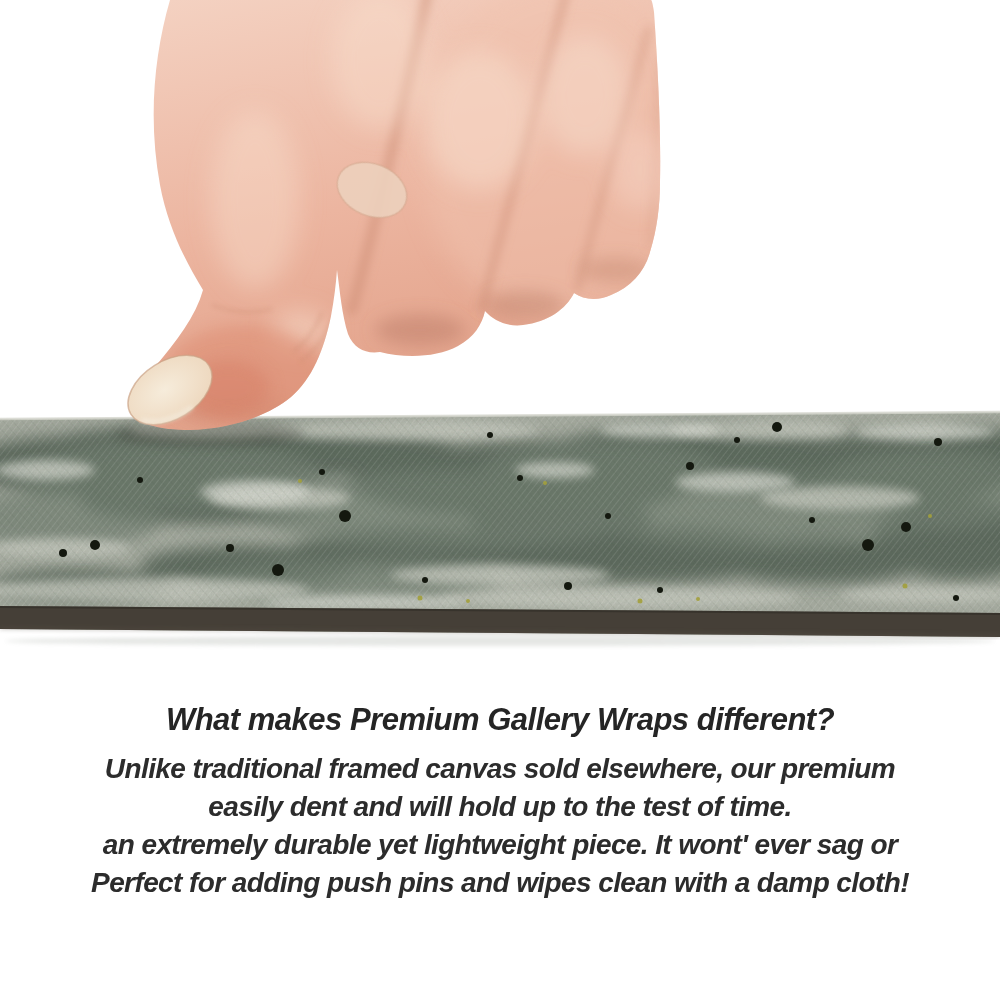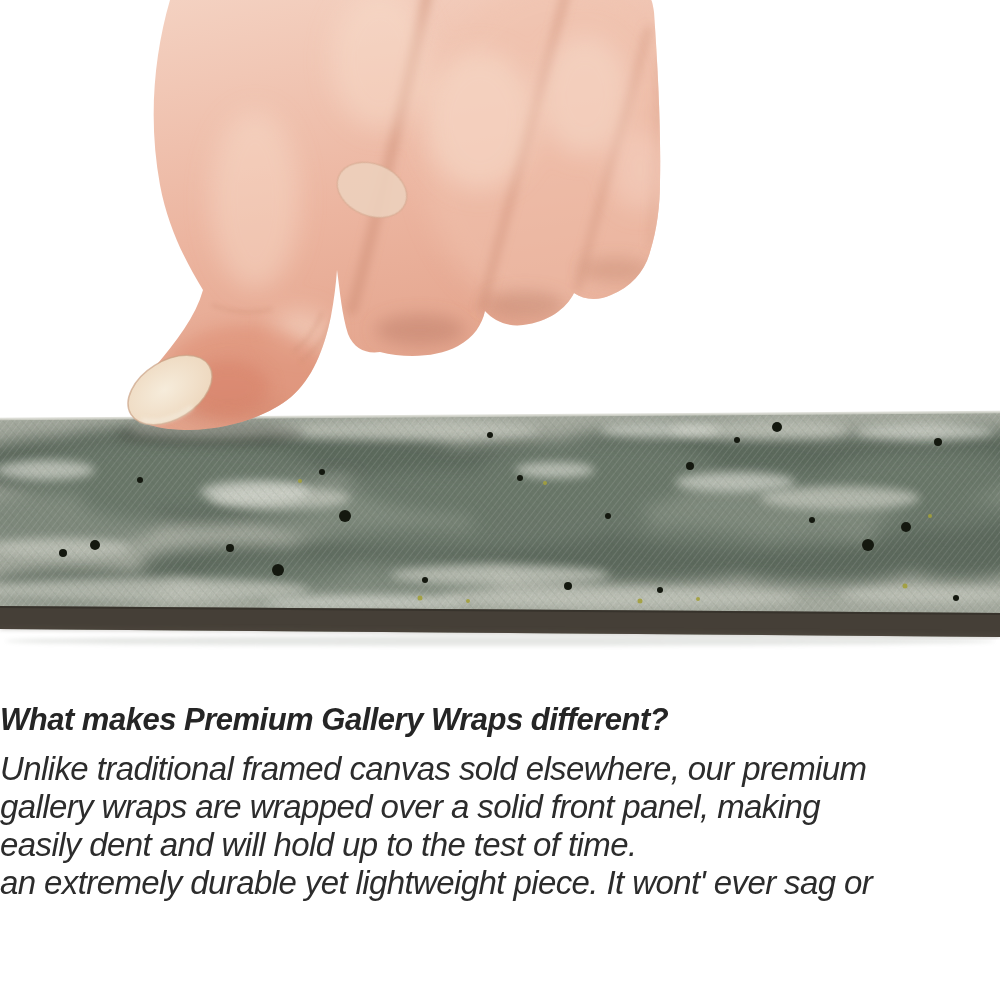--- a/index.html
+++ b/index.html
@@ -1,24 +1,24 @@
 <!DOCTYPE html>
 <html><head>
 <meta charset="utf-8">
 <style>
   html,body{margin:0;padding:0;background:#ffffff;}
   .page{position:relative;width:1000px;height:1000px;background:#ffffff;overflow:hidden;
         font-family:"Liberation Sans",sans-serif;}
   .photo{position:absolute;top:0;left:0;width:1000px;height:660px;}
   .photo svg{display:block;}
-  .caption{position:absolute;top:702px;left:0;width:1000px;
+  .caption{position:absolute;top:702px;left:0;width:1000px;text-align:center;
            font-style:italic;color:#2c2c2c;}
   .caption .heading{font-size:31px;font-weight:600;letter-spacing:-0.5px;color:#252525;
                     line-height:36px;margin:0 0 12px 0;}
-  .caption .line{font-size:33px;font-weight:400;letter-spacing:-0.6px;line-height:38px;}
+  .caption .line{font-size:28px;font-weight:700;letter-spacing:-0.6px;line-height:38px;}
 </style>
 </head>
 <body>
 
 <div class="page">
 
   <div class="photo">
     <svg width="1000" height="660" viewBox="0 0 1000 660" xmlns="http://www.w3.org/2000/svg">
       <defs>
         <linearGradient id="skinGrad" x1="0" y1="0" x2="0.25" y2="1">
@@ -235,19 +235,19 @@
           <path d="M130,400 C140,412 160,418 180,416" fill="none" stroke="#f6f0e4" stroke-width="4" opacity="0.7" filter="url(#f2)"></path>
         </g>
       </g>
     </svg>
   </div>
 
   <div class="caption">
     <div class="heading">What makes Premium Gallery Wraps different?</div>
     <div class="body">
       <div class="line">Unlike traditional framed canvas sold elsewhere, our premium</div>
-      <div class="line">gallery wraps are wrapped over a solid front panel, making</div>
       <div class="line">easily dent and will hold up to the test of time.</div>
       <div class="line">an extremely durable yet lightweight piece. It wont' ever sag or</div>
+      <div class="line">Perfect for adding push pins and wipes clean with a damp cloth!</div>
     </div>
   </div>
 
 </div>
 
 </body></html>

